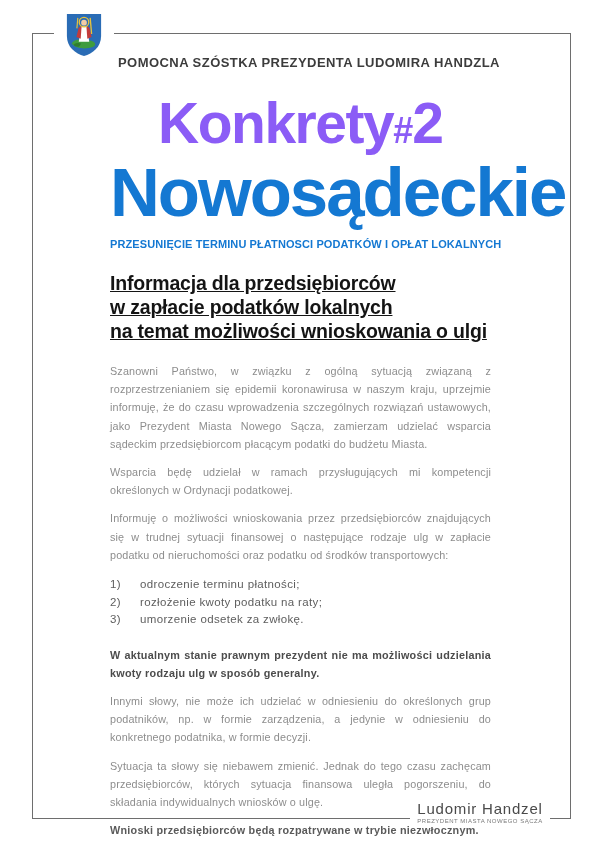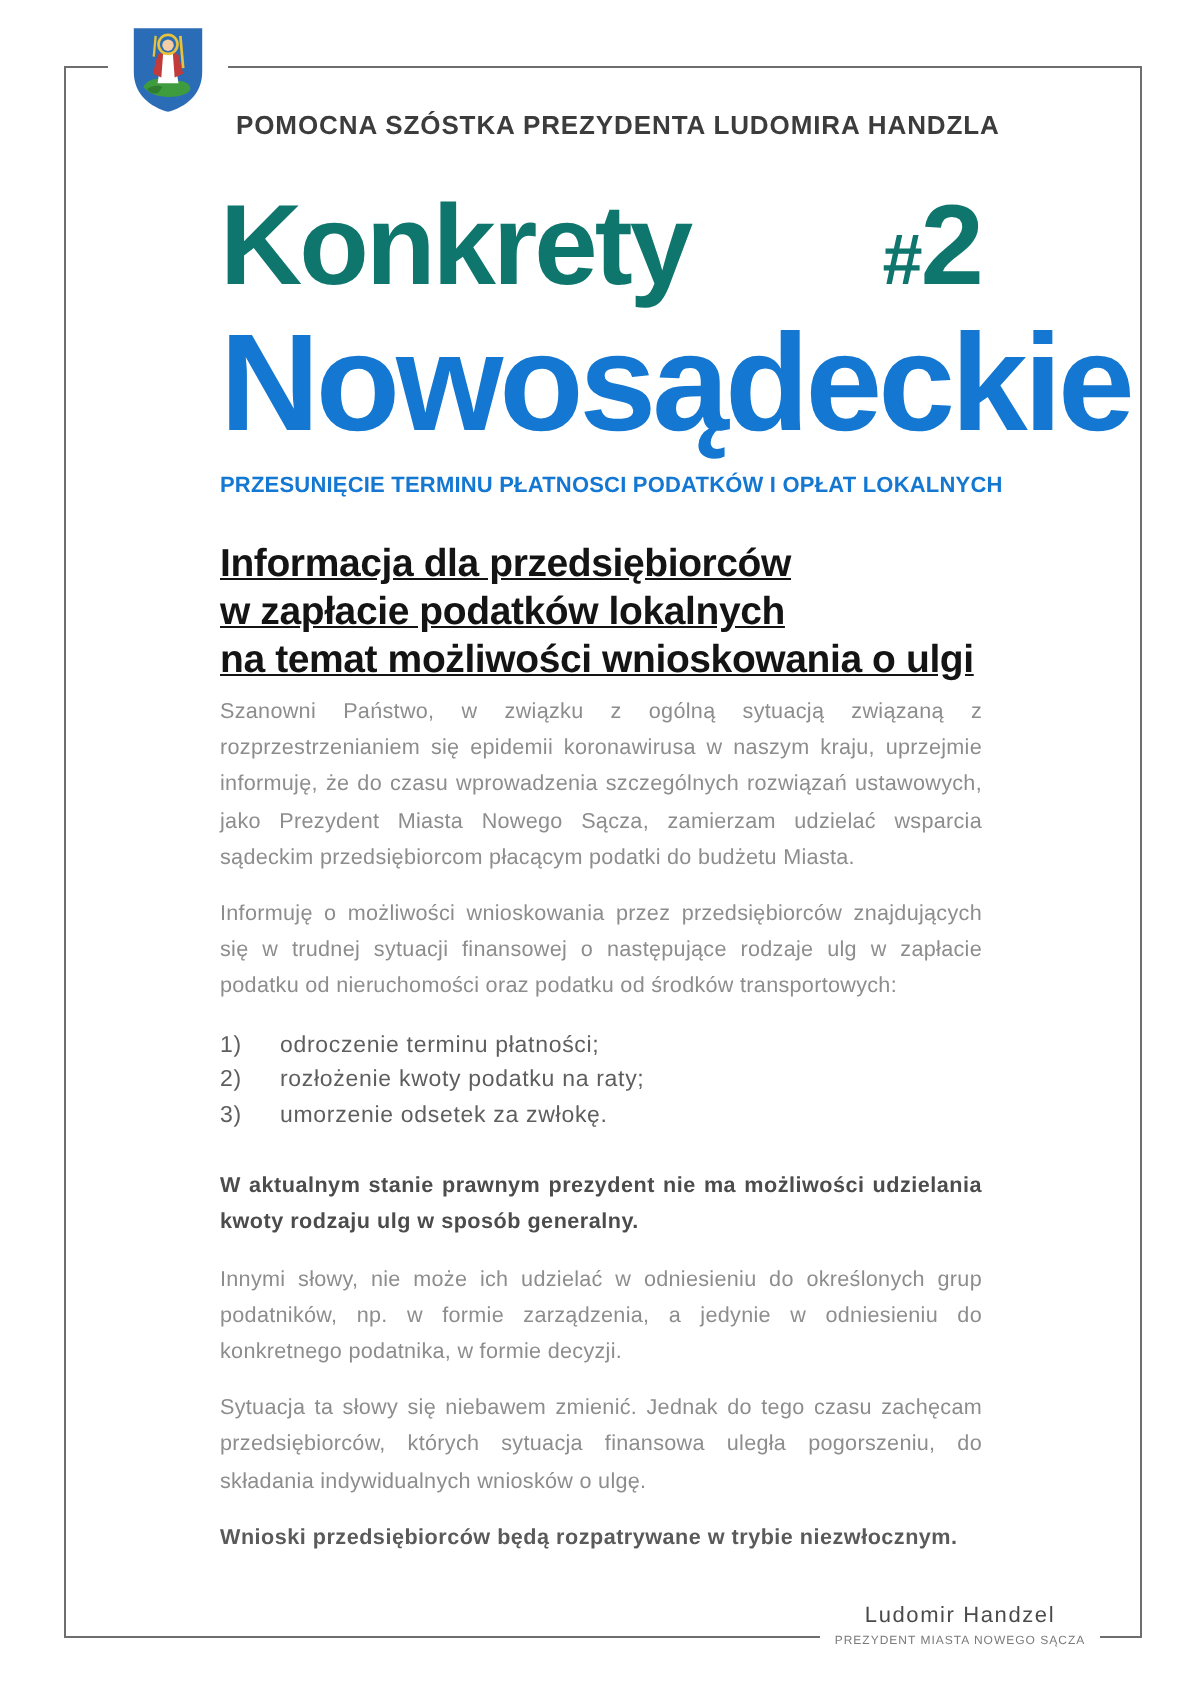--- a/index.html
+++ b/index.html
@@ -19,58 +19,58 @@
   }
   .program-line {
     position:absolute; left:118px; top:55px; width:420px;
     font-size:13px; color:#3c3c3c; letter-spacing:0.45px; font-weight:700;
     z-index:1; white-space:nowrap;
   }
   .content {
     position:absolute; left:110px; top:93px; width:381px; z-index:1;
   }
   .title-line1 {
-    display:flex; justify-content:space-between; align-items:baseline;
-    color:#0f766e; font-weight:800; letter-spacing:-1.5px; line-height:60px;
+    display:flex; justify-content:center; align-items:baseline;
+    color:#8b5cf6; font-weight:800; letter-spacing:-1.5px; line-height:60px;
   }
   .title-word { font-size:57px; }
   .title-number { font-size:57px; letter-spacing:-1px; }
   .title-number .hash { font-size:36px; font-weight:800; }
   .title-line2 {
     color:#1478d2; font-weight:800; font-size:69px; letter-spacing:-2px;
     line-height:64px; white-space:nowrap;
   }
   .subtitle {
     margin-top:13px; color:#1478d2; font-weight:700; font-size:11px;
     letter-spacing:0.1px; white-space:nowrap;
   }
   .heading {
     margin-top:21px; color:#141414; font-weight:800; font-size:19.5px;
     line-height:24px; letter-spacing:-0.2px;text-decoration:underline;
   }
   .heading span { display:block; }
   .body-copy {
-    margin-top:5px; font-size:10.8px; color:#8d8d8d; line-height:18.2px;
+    margin-top:19px; font-size:10.8px; color:#8d8d8d; line-height:18.2px;
     text-align:justify; letter-spacing:0.15px;
   }
   .body-copy p { margin-bottom:10px; }
   .relief-list { margin:12px 0 17px 0; list-style:none; }
   .relief-list .item {
     display:flex; font-size:11.5px; color:#5e5e5e; line-height:17.5px;
     letter-spacing:0.35px; font-weight:500;
   }
   .relief-list .num { width:30px; flex:0 0 30px; }
   .para-bold { font-weight:700; color:#4c4c4c; letter-spacing:0.25px; margin-top:15px; }
   .para-semibold { font-weight:700; color:#5a5a5a; letter-spacing:0.25px; }
   .signature {
     position:absolute; left:410px; top:800px; width:140px; background:#ffffff;
     text-align:center; z-index:2; padding-bottom:3px;
   }
   .signature .name {
-    font-size:11px; color:#4a4a4a; font-weight:400; letter-spacing:0.8px;
+    font-size:15px; color:#4a4a4a; font-weight:400; letter-spacing:0.8px;
     line-height:17px; white-space:nowrap;
   }
   .signature .role {
     font-size:6px; color:#7a7a7a; letter-spacing:0.5px; margin-top:1px;
     white-space:nowrap;
   }
 </style>
 </head>
 <body>
 
@@ -106,20 +106,21 @@
     <div class="subtitle">PRZESUNIĘCIE TERMINU PŁATNOSCI PODATKÓW I OPŁAT LOKALNYCH</div>
 
     <div class="heading">
       <span>Informacja dla przedsiębiorców</span>
       <span>w zapłacie podatków lokalnych</span>
       <span>na temat możliwości wnioskowania o ulgi</span>
     </div>
 
     <div class="body-copy">
       <p>Szanowni Państwo, w związku z ogólną sytuacją związaną z rozprzestrzenianiem się epidemii koronawirusa w naszym kraju, uprzejmie informuję, że do czasu wprowadzenia szczególnych rozwiązań ustawowych, jako Prezydent Miasta Nowego Sącza, zamierzam udzielać wsparcia sądeckim przedsiębiorcom płacącym podatki do budżetu Miasta.</p>
+      <p>Wsparcia będę udzielał w ramach przysługujących mi kompetencji określonych w Ordynacji podatkowej.</p>
       <p>Informuję o możliwości wnioskowania przez przedsiębiorców znajdujących się w trudnej sytuacji finansowej o następujące rodzaje ulg w zapłacie podatku od nieruchomości oraz podatku od środków transportowych:</p>
 
       <ul class="relief-list">
         <li class="item">
           <span class="num">1)</span>
           <span>odroczenie terminu płatności;</span>
         </li>
         <li class="item">
           <span class="num">2)</span>
           <span>rozłożenie kwoty podatku na raty;</span>

